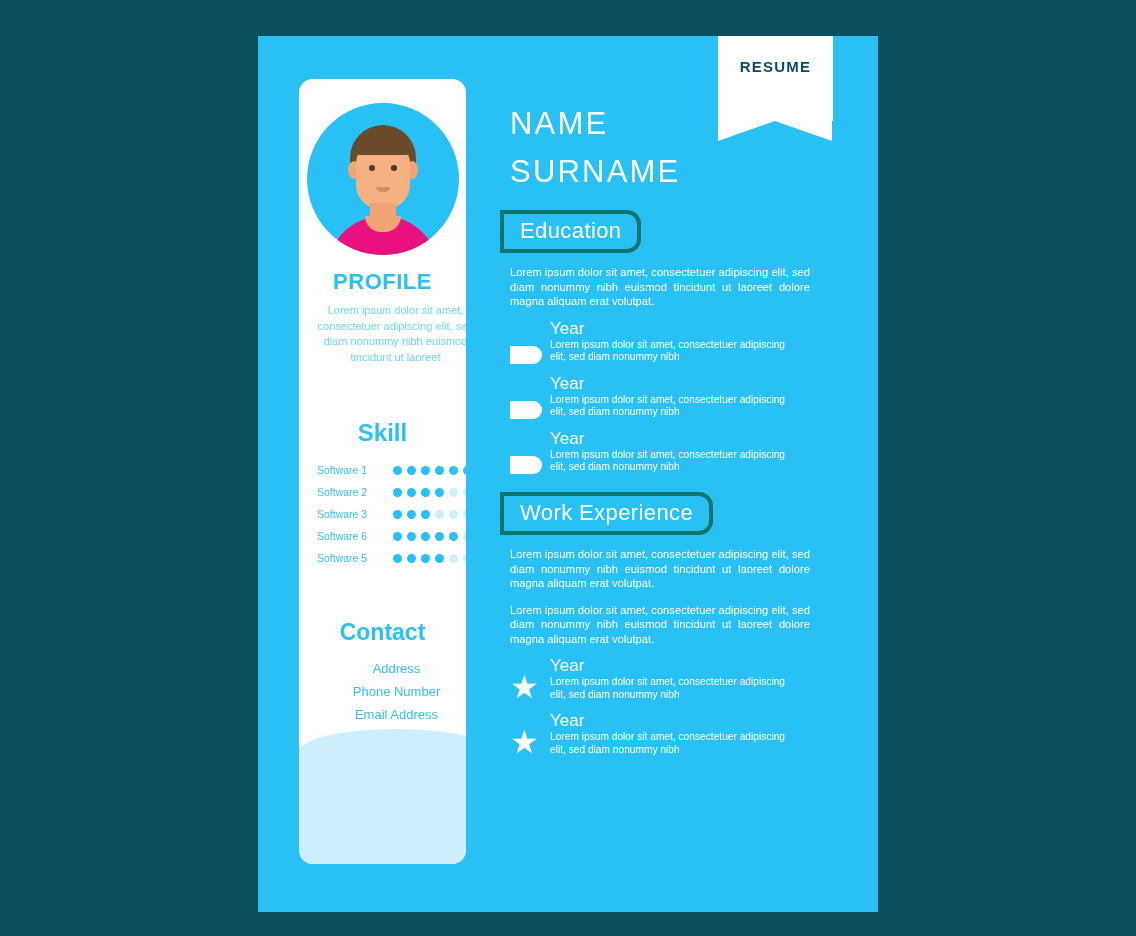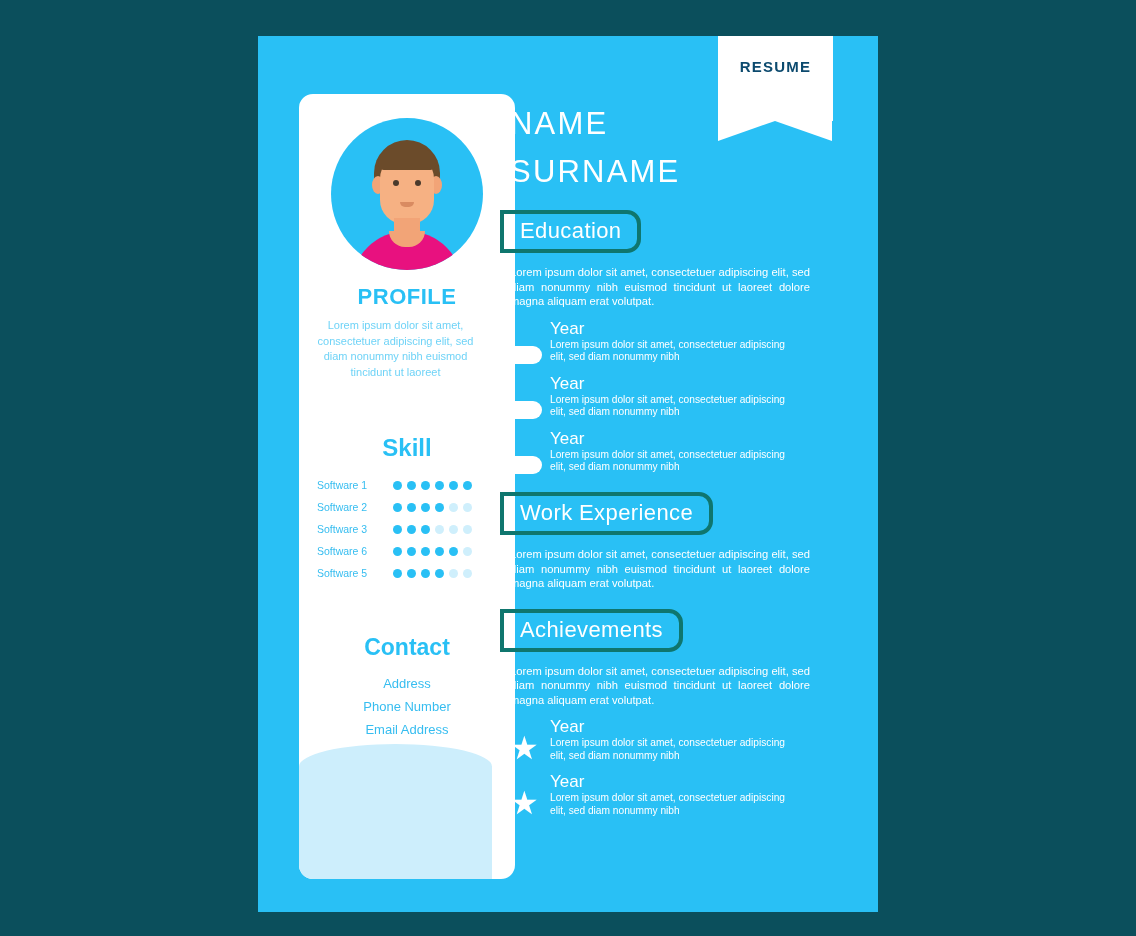--- a/index.html
+++ b/index.html
@@ -53,22 +53,22 @@
     text-align: center;
     color: #0c4a6e;
     font-size: 15px;
     font-weight: bold;
     letter-spacing: 1.2px;
   }
   
   .left-card {
     position: absolute;
     left: 41px;
-    top: 58px;
-    width: 216px;
+    top: 43px;
+    width: 167px;
     height: 785px;
     background: #ffffff;
     border-radius: 14px;
     overflow: hidden;
   }
   .card-bottom-wave {
     position: absolute;
     left: 0;
     bottom: 0;
     width: 193px;
@@ -212,20 +212,21 @@
     background: #29c0f5;
   }
   .dot.off { background: #cfeffc; }
   .contact-title { top: 540px; font-size: 23px; }
   .contact-list {
     position: absolute;
     left: 0;
     top: 578px;
     width: 100%;
     text-align: center;
+    padding-left: 14px;
   }
   .contact-item {
     color: #36bdf0;
     font-size: 13px;
     line-height: 23px;
   }
   
   .right-col {
     position: absolute;
     left: 252px;
@@ -422,21 +423,20 @@
           </div>
         <div>
           <div class="entry-year">Year</div>
           <div class="entry-desc">Lorem ipsum dolor sit amet, consectetuer adipiscing elit, sed diam nonummy nibh</div>
         </div>
       </div>
 
       <div class="banner b-edu">Work Experience</div>
       <div class="body-text">Lorem ipsum dolor sit amet, consectetuer adipiscing elit, sed diam nonummy nibh euismod tincidunt ut laoreet dolore magna aliquam erat volutpat.</div>
 
-      <div class="banner b-edu">Achievements</div>
       <div class="body-text">Lorem ipsum dolor sit amet, consectetuer adipiscing elit, sed diam nonummy nibh euismod tincidunt ut laoreet dolore magna aliquam erat volutpat.</div>
 
       <div class="entry">
         <div class="entry-marker">
             <div class="star">★</div>
           </div>
         <div>
           <div class="entry-year">Year</div>
           <div class="entry-desc">Lorem ipsum dolor sit amet, consectetuer adipiscing elit, sed diam nonummy nibh</div>
         </div>

